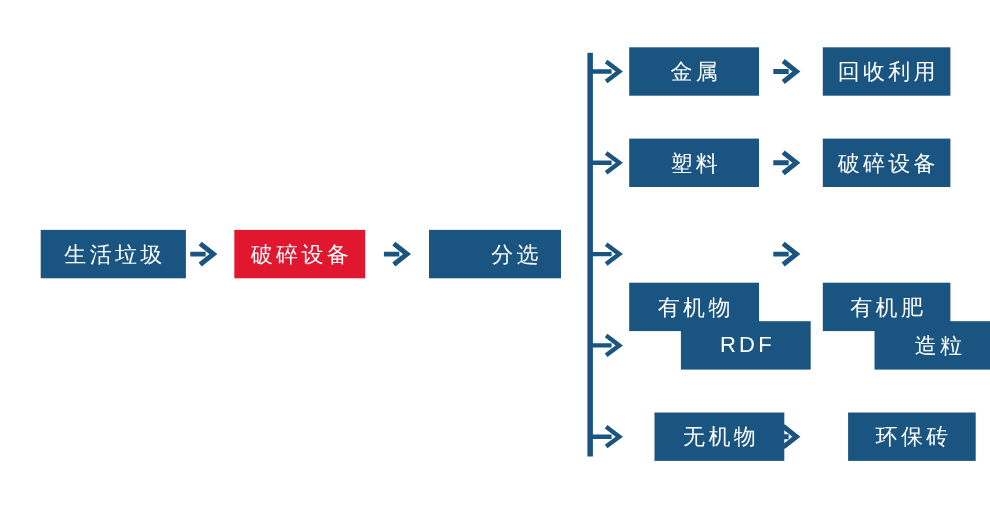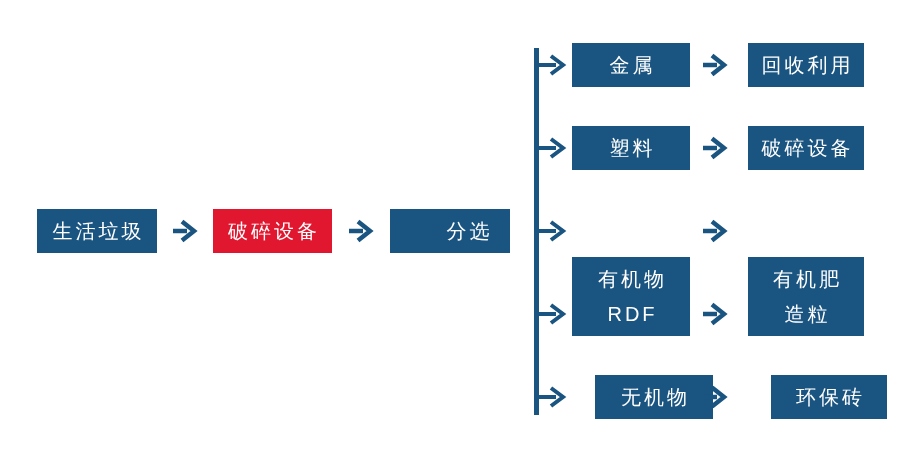--- a/index.html
+++ b/index.html
@@ -45,33 +45,33 @@
   .trunk {
     position: absolute;
     left: 534px;
     top: 48px;
     width: 5px;
     height: 367px;
     background: var(--primary-blue);
   }
 
   
-  .n-source  { left: 37px;  top: 209px; width: 120px; }
+  .n-source  { left: 37px;  top: 209px; width: 132px; }
   .n-process { left: 213px; top: 209px; width: 119px; }
   .n-sorter  { left: 390px; top: 209px; width: 120px; padding-left: 36px; }
   .a-main1 { left: 172px; top: 218px; }
   .a-main2 { left: 348px; top: 218px; }
 
   
   .mid-box   { left: 572px; width: 118px; }
   .right-box { left: 748px; width: 116px; }
   .row-0 .box { top: 43px; }  .row-0 .arr { top: 52px; }
   .row-1 .box { top: 126px; align-items: center; } .row-1 .arr { top: 135px; }
   .row-2 .box { top: 209px; margin-top: 48px; } .row-2 .arr { top: 218px; }
-  .row-3 .box { top: 292px; } .row-3 .arr { top: 301px; }
+  .row-3 .box { top: 292px; margin-left: 47px; } .row-3 .arr { top: 301px; }
   .row-4 .box { top: 375px; margin-left: 23px; } .row-4 .arr { top: 384px; }
   .a-branch { left: 537px; }
   .a-mid    { left: 702px; }
 </style>
 </head>
 <body>
 
 <div class="canvas">
 
   <div class="node blue n-source">

